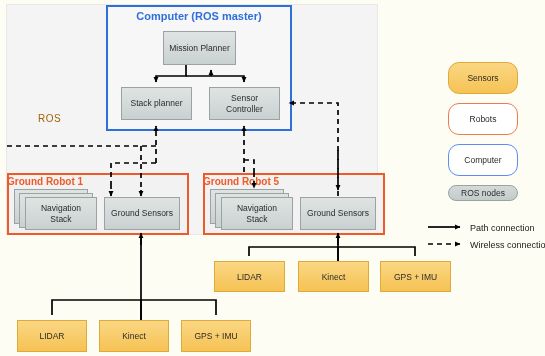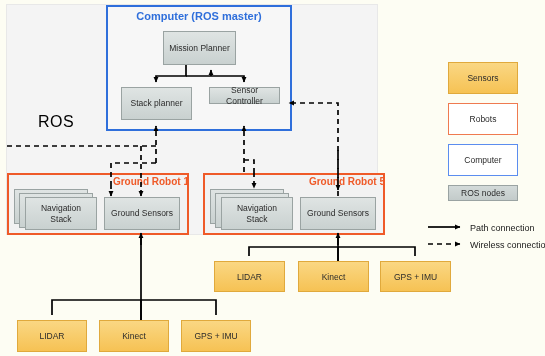--- a/index.html
+++ b/index.html
@@ -14,22 +14,22 @@
 
   
   .abs{position:absolute;box-sizing:border-box;}
 
   
   .ros-panel{
     background:#f4f4f4;
     border:1px solid #e8e8e8;
   }
   .ros-label{
-    color:#000000;
-    font-size:16px;
+    color:#a16207;
+    font-size:10px;
     letter-spacing:.5px;
   }
 
   
   .grp-computer{
     border:2px solid #2f6fdb;
     background:#f7f7f7;
   }
   .grp-title-blue{
     color:#2f6fdb;
@@ -40,21 +40,21 @@
 
   
   .grp-robot{
     border:2px solid #ef5a28;
     background:#f2f2f2;
   }
   .grp-title-orange{
     color:#ef5a28;
     font-weight:bold;
     font-size:10px;
-    text-align:right;
+    text-align:left;
   }
 
   
   .node{
     background:linear-gradient(180deg,#dfe4e3 0%,#c9d1d0 100%);
     border:1px solid #9aa3a2;
     color:#2b2b2b;
     font-size:8.5px;
     display:flex;align-items:center;justify-content:center;
     text-align:center;
@@ -76,21 +76,21 @@
     border:1px solid #e0a93c;
     color:#2b2b2b;
     font-size:8.5px;
     display:flex;align-items:center;justify-content:center;
     text-align:right;
   }
 
   
   .lg-box{
     display:flex;align-items:center;justify-content:center;
-    font-size:8.5px;color:#2b2b2b;text-align:center;
+    font-size:8.5px;color:#2b2b2b;text-align:center;border-radius:11px;
   }
   .lg-sensors{background:linear-gradient(180deg,#fad783 0%,#f6c254 100%);border:1px solid #e0a93c;}
   .lg-robots{background:#ffffff;border:1.5px solid #ef7a50;}
   .lg-computer{background:#ffffff;border:1.5px solid #5b8def;}
   .lg-rosnodes{background:linear-gradient(180deg,#d3dad9 0%,#c3cbca 100%);border:1px solid #9aa3a2;}
   .lg-text{font-size:9px;color:#1a1a1a;position:absolute;white-space:nowrap;}
 
   
   svg.wires{position:absolute;left:0;top:0;width:545px;height:356px;pointer-events:none;}
 </style>
@@ -102,21 +102,21 @@
   <div class="abs ros-panel" style="left:6px;top:4px;width:372px;height:231px;"></div>
   <div class="abs ros-label" style="left:38px;top:113px;">ROS</div>
 
   <div class="abs grp-computer" style="left:106px;top:5px;width:186px;height:126px;"></div>
   <div class="abs grp-title-blue" style="left:106px;top:10px;width:186px;">Computer (ROS master)</div>
 
   <div class="abs node" style="left:163px;top:31px;width:73px;height:34px;">Mission Planner</div>
 
   <div class="abs node" style="left:121px;top:87px;width:71px;height:33px;">Stack planner</div>
 
-  <div class="abs node" style="left:209px;top:87px;width:71px;height:17px;flex-direction:column;">
+  <div class="abs node" style="left:209px;top:87px;width:71px;height:33px;flex-direction:column;">
     <span>Sensor</span>
     <span>Controller</span>
   </div>
 
   <div class="abs grp-robot" style="left:7px;top:173px;width:182px;height:62px;"></div>
   <div class="abs grp-title-orange" style="left:7px;top:176px;width:182px;">Ground Robot 1</div>
 
   <div class="stack" style="left:14px;top:189px;width:84px;height:41px;">
     <div class="layer" style="left:0px;top:0px;width:72px;height:33px;"></div>
     <div class="layer" style="left:5px;top:4px;width:72px;height:33px;"></div>

